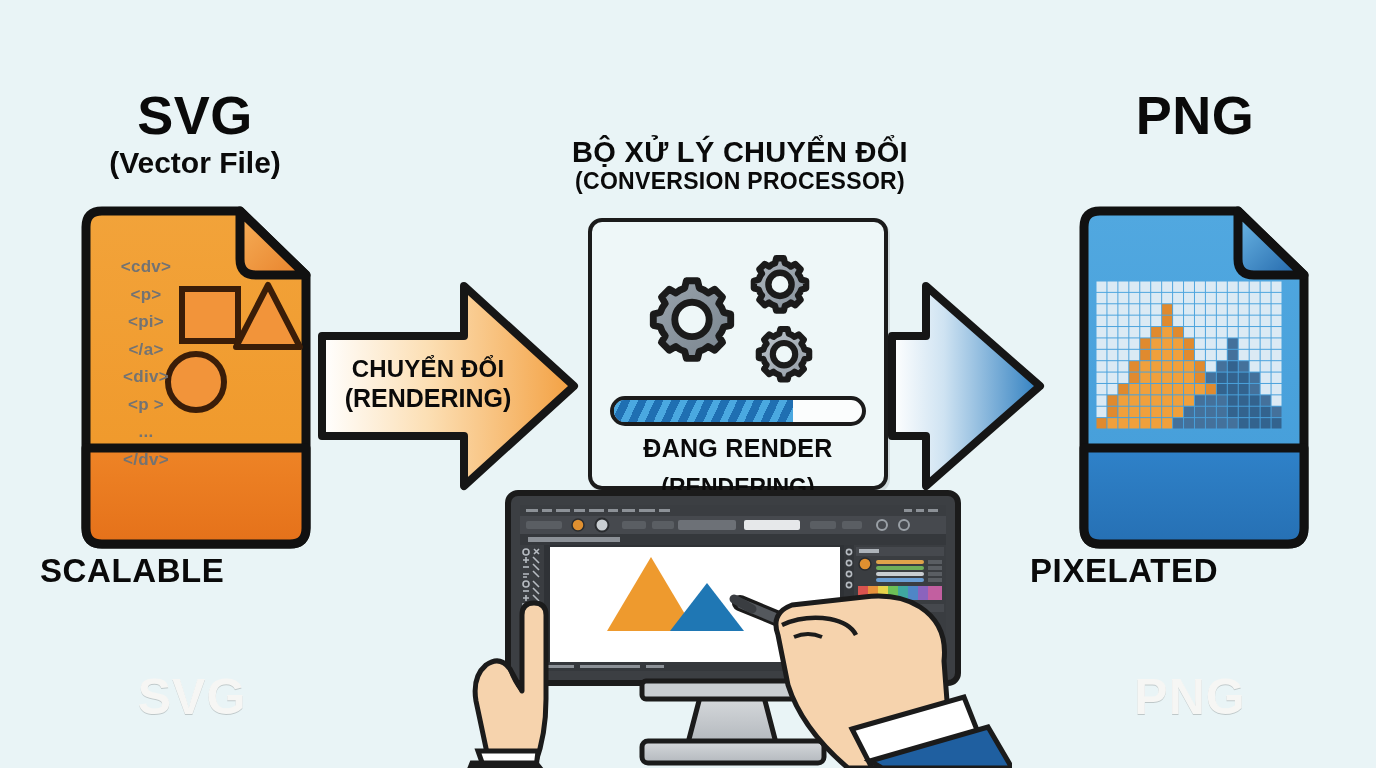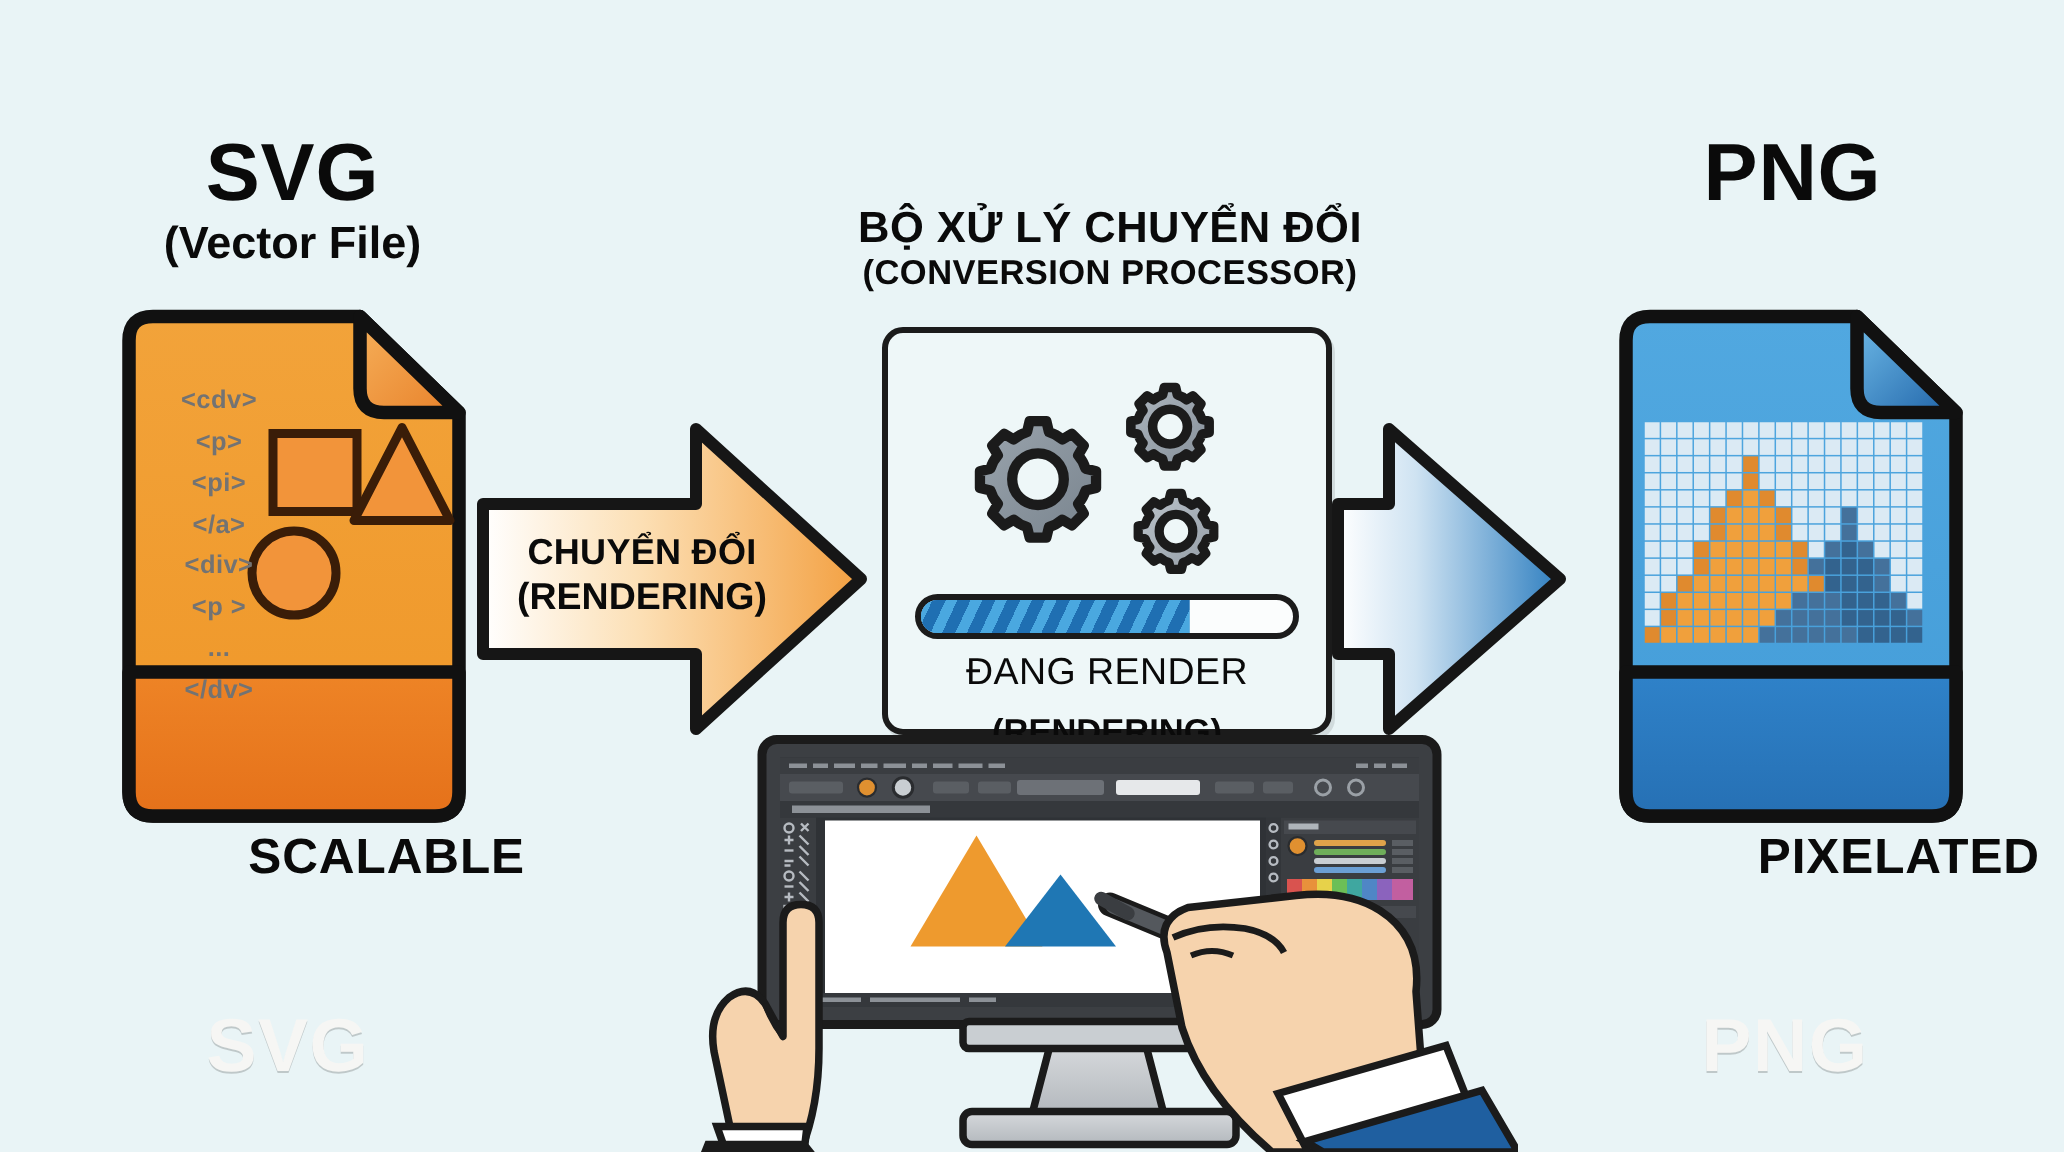--- a/index.html
+++ b/index.html
@@ -25,21 +25,21 @@
   #png-header{left:1030px;top:88px;width:330px;}
   #png-header .big{font-size:54px;}
   #png-header .sub{font-size:30px;margin-top:4px;}
 
   
   #proc-header{left:520px;top:138px;width:440px;}
   #proc-header .big{font-size:29px;letter-spacing:.3px;}
   #proc-header .sub{font-size:23px;margin-top:1px;letter-spacing:.3px;}
 
   
-  .caption{position:absolute;text-align:right;font-size:33px;font-weight:bold;color:#0a0a0a;letter-spacing:.6px;}
+  .caption{position:absolute;text-align:left;font-size:33px;font-weight:bold;color:#0a0a0a;letter-spacing:.6px;}
   #svg-caption{left:40px;top:552px;width:310px;}
   #png-caption{left:1030px;top:552px;width:330px;}
 
   
   .filecard{position:absolute;}
   .filecard svg{display:block;}
 
   #svg-file{left:72px;top:205px;}
   #png-file{left:1070px;top:205px;}
 
@@ -83,21 +83,21 @@
   #progress-track{
     position:absolute;inset:0;background:#fbfdfd;
     border:4px solid #1b1b1b;border-radius:15px;overflow:hidden;
   }
   #progress-fill{
     position:absolute;left:0;top:0;bottom:0;
     background-image:repeating-linear-gradient(115deg,#4aa8e0 0 7px,#1f6fb2 7px 15px);
     background-color:#2f86c8;
   }
   #proc-status{position:absolute;left:0;top:216px;width:300px;text-align:center;color:#0a0a0a;}
-  #proc-status .s1{font-size:25px;font-weight:normal;letter-spacing:.3px;}
+  #proc-status .s1{font-size:25px;font-weight:bold;letter-spacing:.3px;}
   #proc-status .s2{font-size:23px;font-weight:bold;margin-top:11px;}
 
   
   #workstation{position:absolute;left:452px;top:485px;width:560px;height:283px;}
 </style>
 </head>
 <body>
 
 <div class="stage">
 

